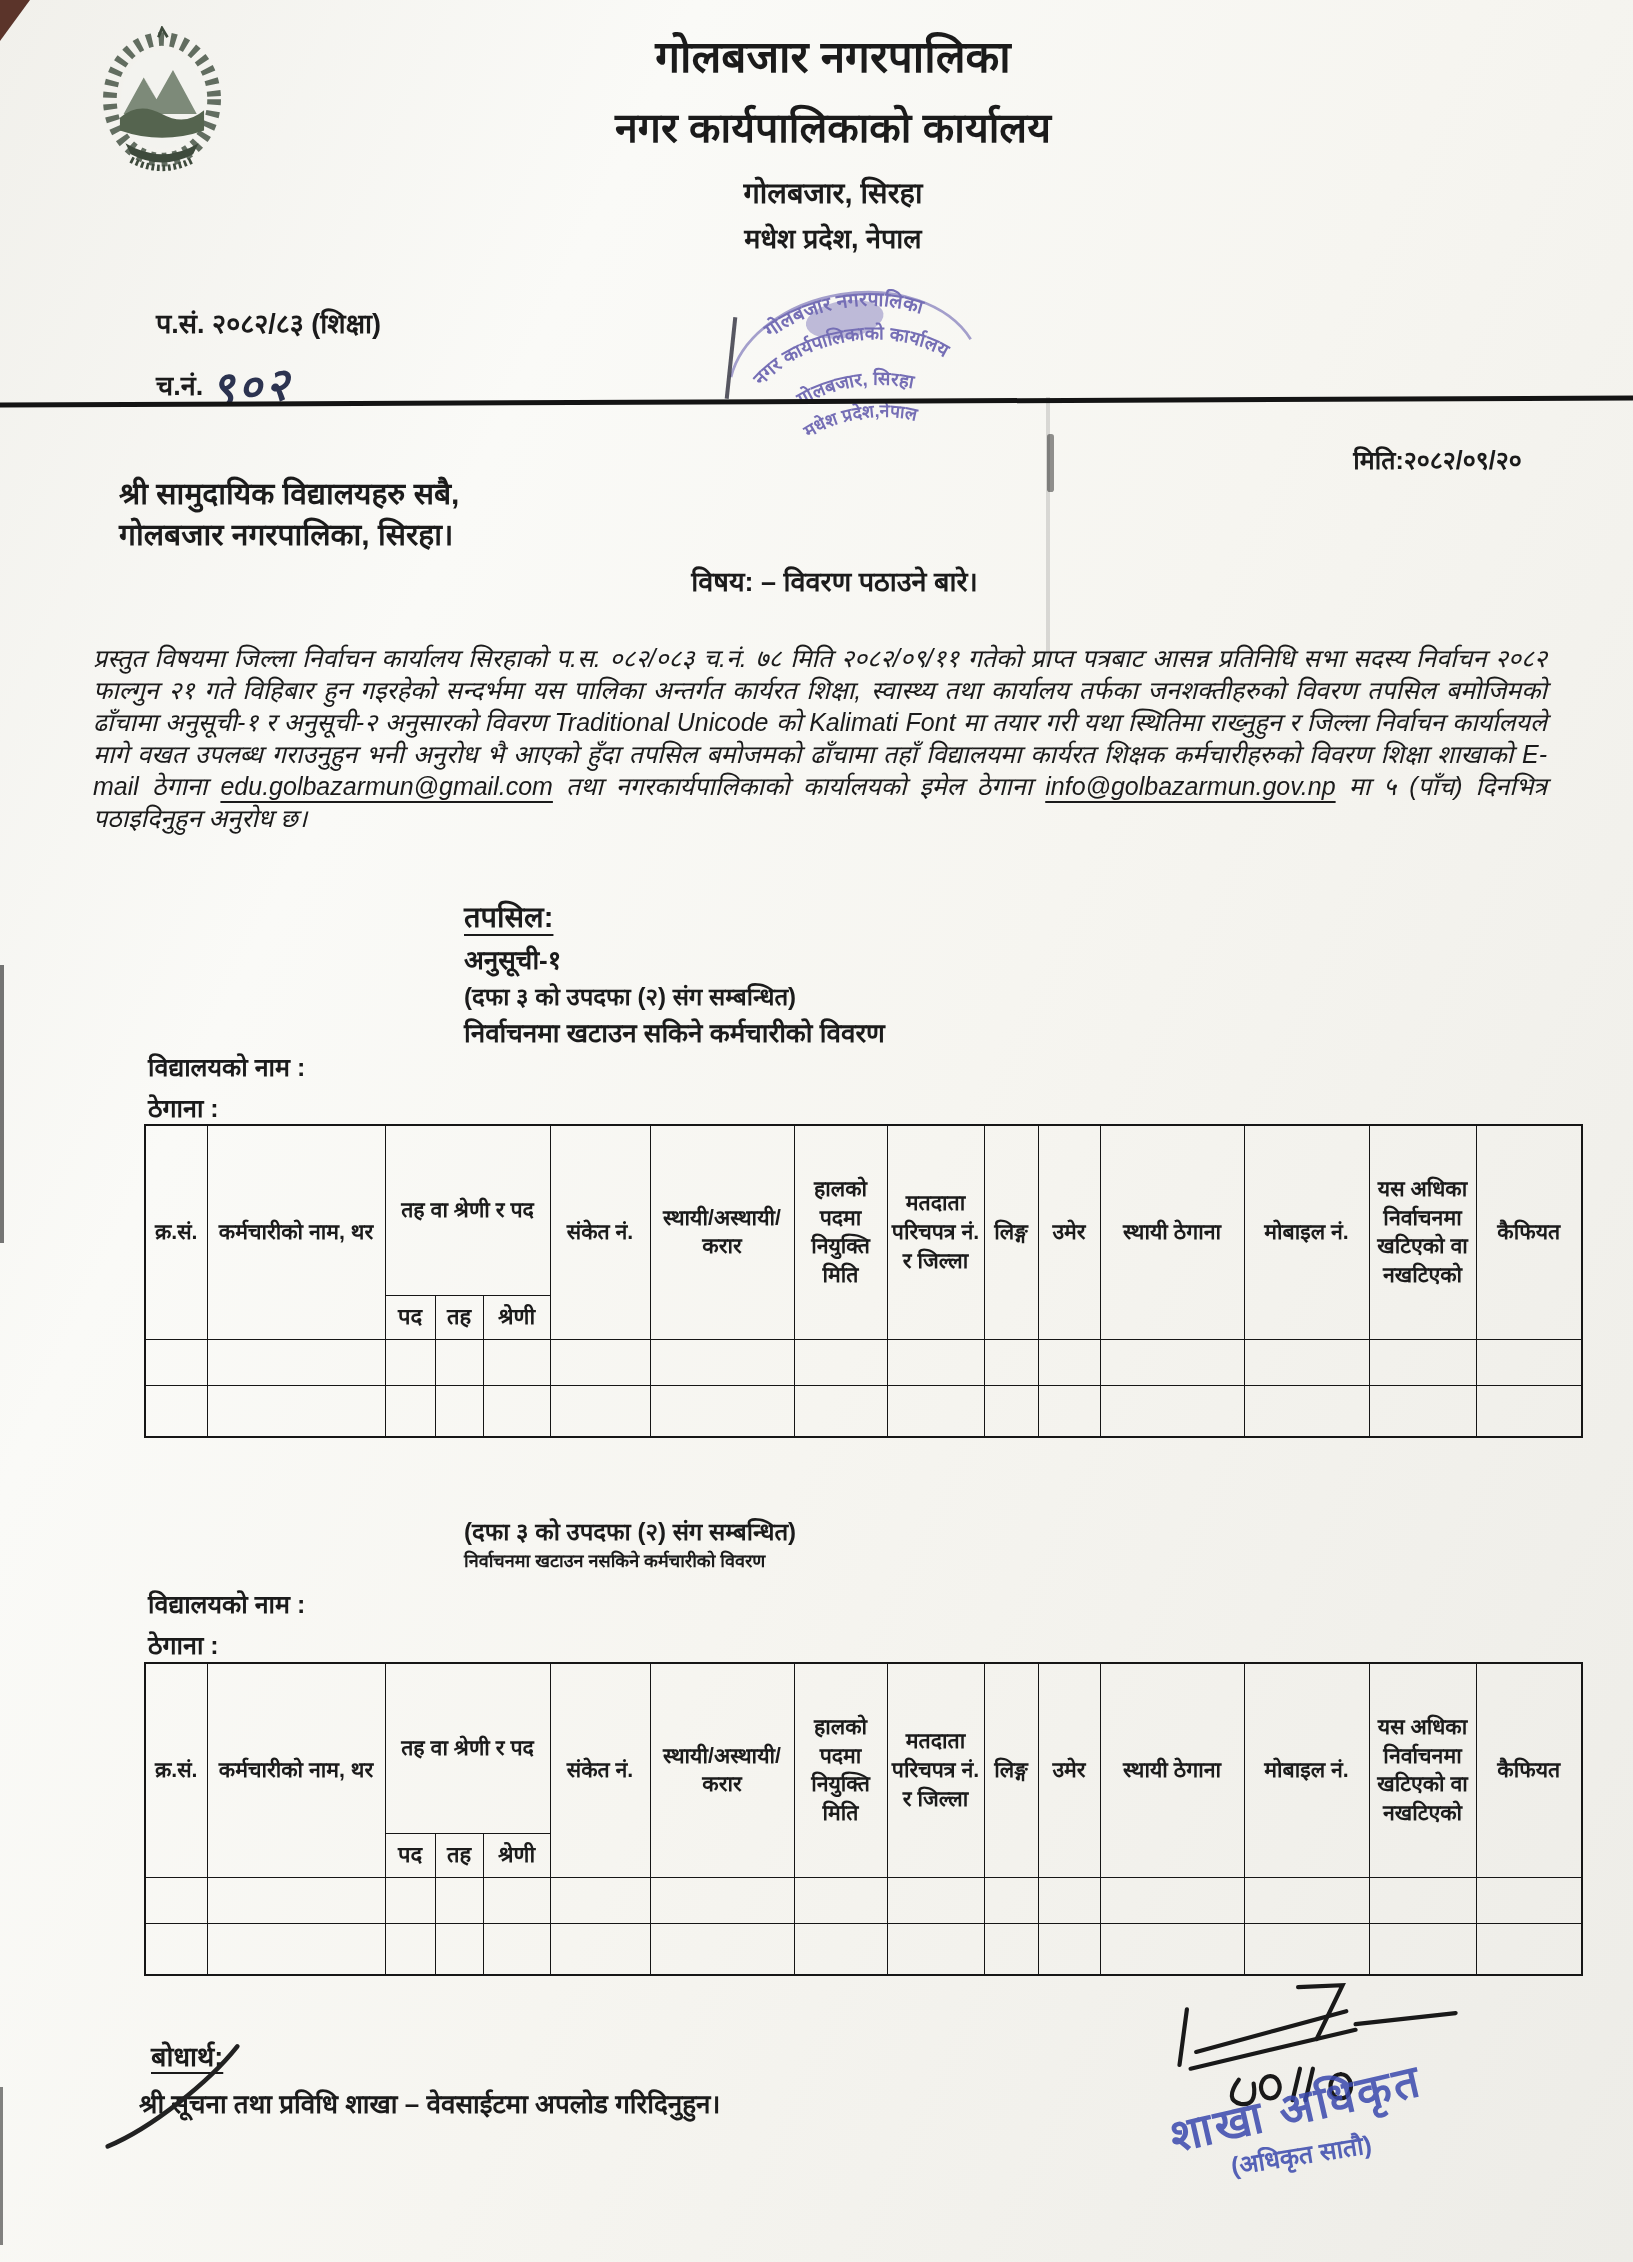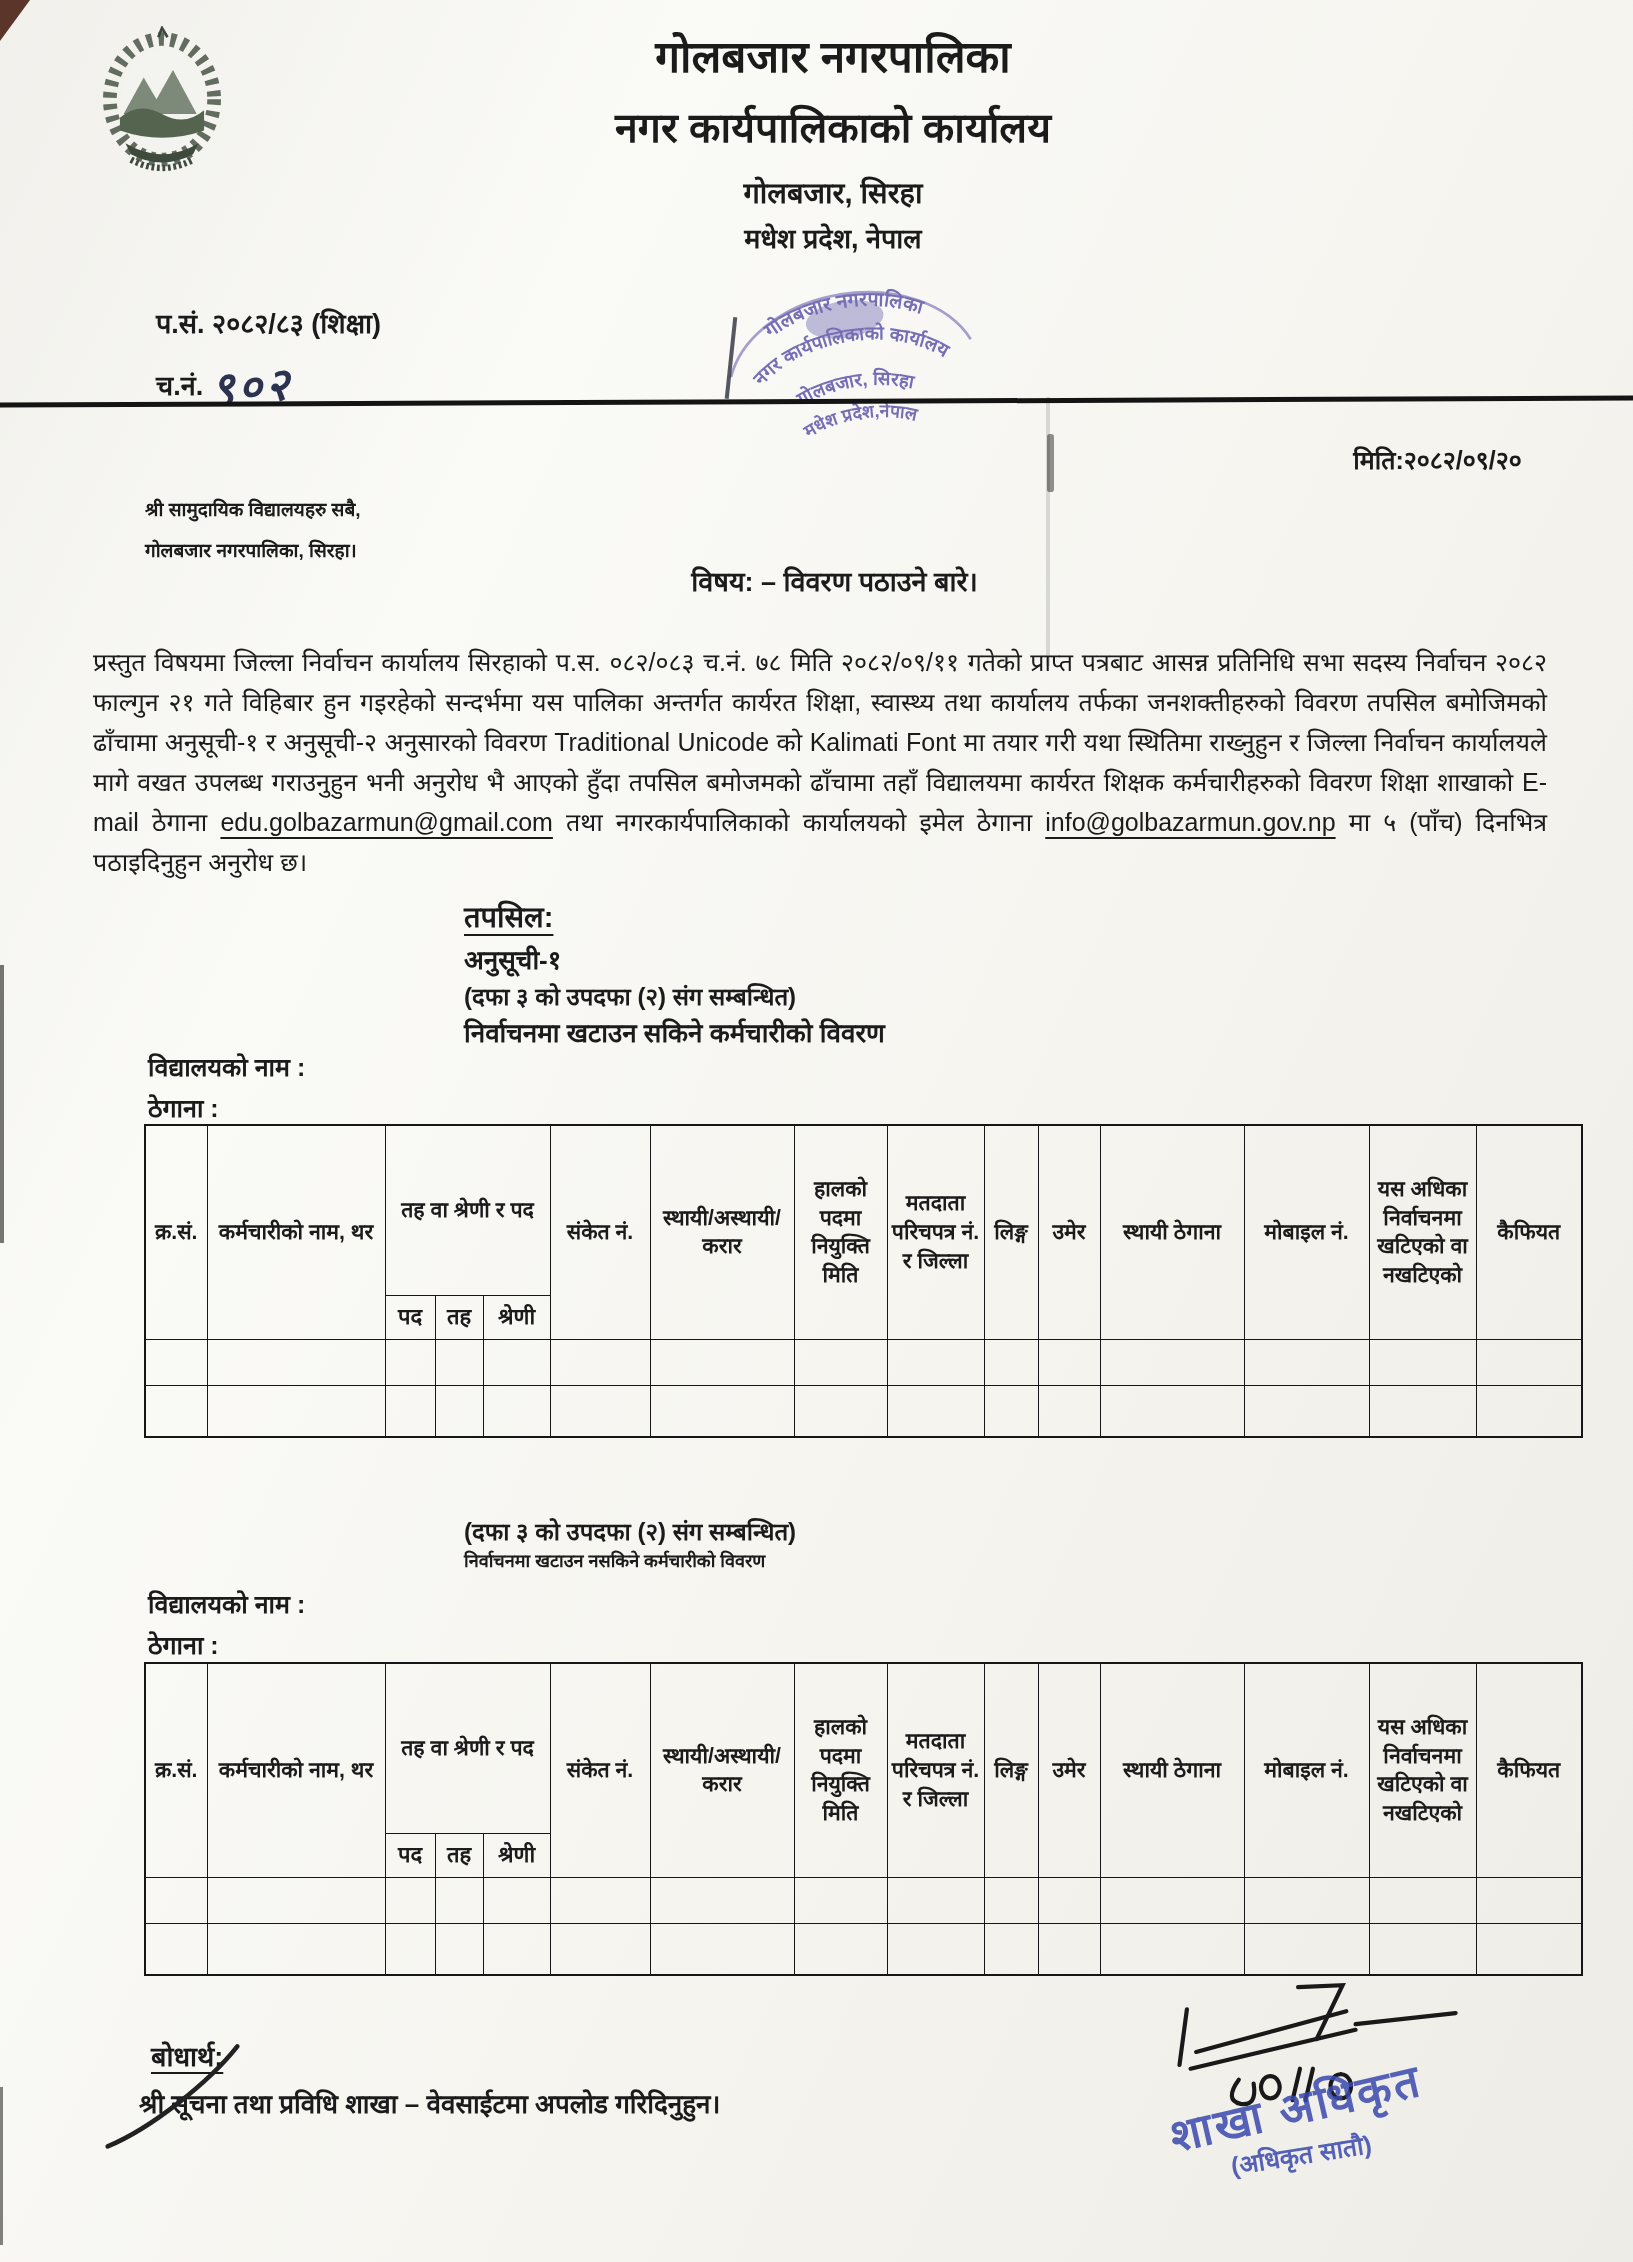--- a/index.html
+++ b/index.html
@@ -20,25 +20,25 @@
   .weburl{font-size:22px;font-weight:bold;margin-top:22px;}
   .emailurl{font-size:22px;font-weight:bold;margin-top:8.3px;}
   .refblock{left:156px;top:304px;}
   .refline{font-size:27px;font-weight:bold;}
   .chalani{font-size:27px;font-weight:bold;margin-top:13px;}
   .hand{display:inline-block;font-size:45px;font-weight:bold;color:#2c3350;
         font-style:italic;transform:rotate(-4deg);letter-spacing:3.7px;vertical-align:-7.4px;}
   .rule{left:0;top:399px;width:1633px;height:4.6px;background:#141414;transform:rotate(-0.25deg);}
   .dateline{left:1280px;top:442px;width:315px;text-align:center;font-size:25px;font-weight:bold;}
   
-  .addr{left:119px;top:489px;font-size:19px;font-weight:600;line-height:41px;margin-left:26px;}
+  .addr{left:119px;top:473px;font-size:30px;font-weight:600;line-height:41px;}
   .subject{left:519px;top:562px;width:631px;text-align:center;font-size:27px;font-weight:bold;}
   
   .body{left:93px;top:642px;width:1454px;font-size:25px;font-weight:500;
-        line-height:40px;text-align:justify;}
+        line-height:32px;text-align:justify;font-style:italic;}
   .email{text-decoration:underline;text-underline-offset:5.6px;}
   
   .center{width:705px;left:464px;text-align:left;}
   .tapasil{top:896px;font-size:29px;font-weight:bold;}
   .tapasil span{text-decoration:underline;text-underline-offset:6.5px;}
   .anx-title{top:941px;font-size:26px;font-weight:600;}
   .anx-sub{top:979px;font-size:24px;font-weight:600;}
   .anx-cap{top:1014px;font-size:26px;font-weight:bold;}
   .anx2-title{top:1477px;font-size:27px;font-weight:600;}
   .anx2-sub{top:1514px;font-size:24px;font-weight:600;}

